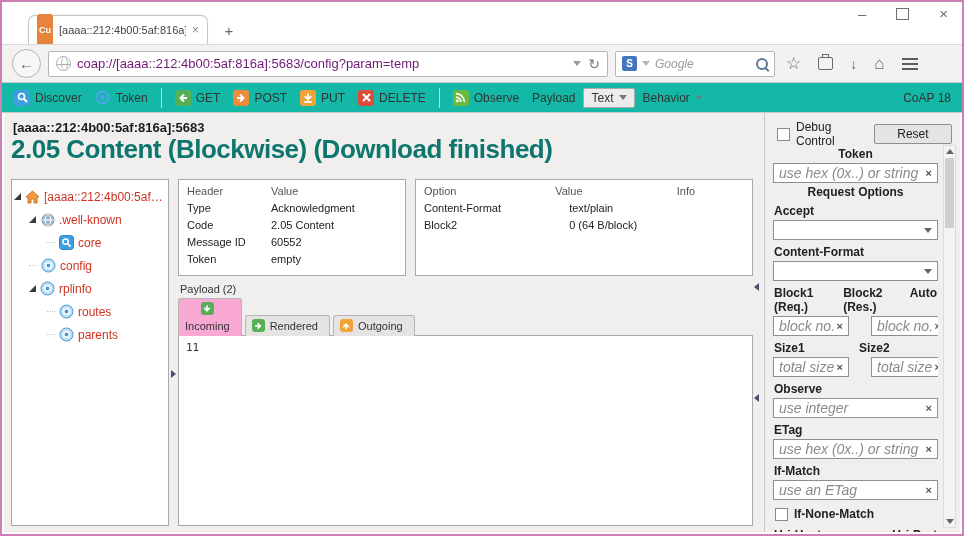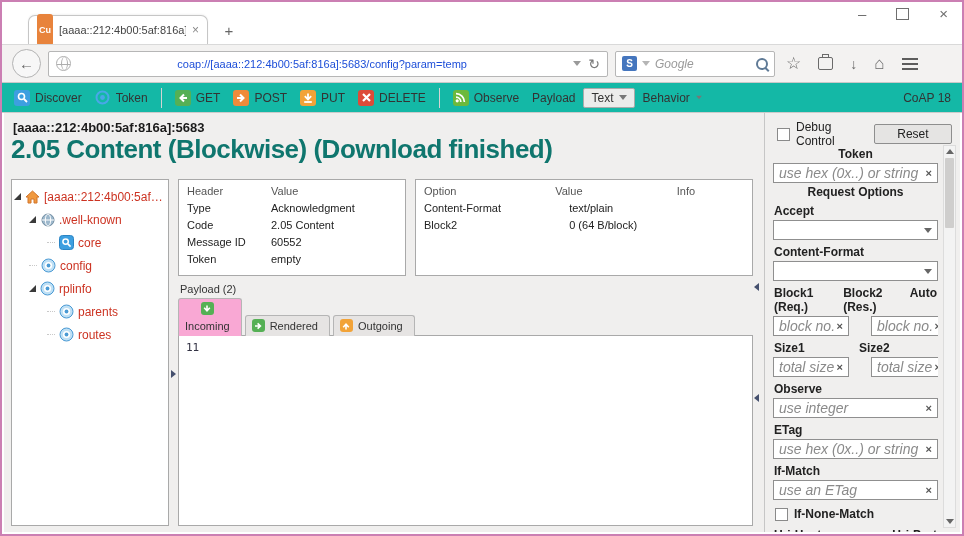--- a/index.html
+++ b/index.html
@@ -30,21 +30,21 @@
        border-top:1px solid #d9d9d9;border-bottom:1px solid #c9c9c9;
        display:flex;align-items:center;padding:0 10px;gap:7px;box-sizing:border-box;}
   .backbtn{width:27px;height:27px;border-radius:50%;border:1px solid #b3b3b3;background:#f7f7f7;
        color:#666;display:flex;align-items:center;justify-content:center;font-size:15px;flex:none;}
   .urlbox{width:560px;height:26px;background:#fff;border:1px solid #b6b6b6;border-radius:2px;
        display:flex;align-items:center;padding:0 7px;gap:6px;box-sizing:border-box;flex:none;}
   .pageglobe{width:13px;height:13px;border-radius:50%;border:1px solid #9a9a9a;flex:none;position:relative;opacity:.8;}
   .pageglobe:before{content:"";position:absolute;left:50%;top:0;bottom:0;width:5px;margin-left:-2.5px;
        border-left:1px solid #9a9a9a;border-right:1px solid #9a9a9a;border-radius:50%;}
   .pageglobe:after{content:"";position:absolute;top:50%;left:0;right:0;border-top:1px solid #9a9a9a;}
-  .urltext{flex:1;font-size:11px;color:#1d4ed8;white-space:nowrap;overflow:hidden;text-align:center;}
+  .urltext{flex:1;font-size:13px;color:#701a75;white-space:nowrap;overflow:hidden;}
   .urlbtns{display:flex;align-items:center;gap:7px;color:#8a8a8a;flex:none;}
   .caret-d{width:0;height:0;border-left:4px solid transparent;border-right:4px solid transparent;
        border-top:5px solid #9a9a9a;display:inline-block;}
   .reload{font-size:14px;color:#777;}
   .searchbox{width:160px;height:26px;background:#fff;border:1px solid #b6b6b6;border-radius:2px;
        display:flex;align-items:center;padding:0 6px;gap:5px;box-sizing:border-box;flex:none;}
   .s-engine{width:15px;height:15px;background:#4576be;border-radius:2px;color:#fff;font-size:10px;
        font-weight:bold;display:flex;align-items:center;justify-content:center;flex:none;}
   .s-ph{flex:1;font-size:12px;font-style:italic;color:#9a9a9a;}
   .mag{width:8px;height:8px;border:2px solid #5f7a96;border-radius:50%;position:relative;flex:none;}
@@ -326,32 +326,32 @@
           </div>
           <div class="trow" style="padding-left:33px">
             <span class="tspace"></span>
             <span class="ticon">
               <svg width="15" height="15" viewBox="0 0 15 15">
                   <circle cx="7.5" cy="7.5" r="6.5" fill="#bfe0f5" stroke="#4a9ad4"></circle>
                   <circle cx="7.5" cy="7.5" r="3.6" fill="#fff"></circle>
                   <circle cx="7.5" cy="7.5" r="1.9" fill="#4a9ad4"></circle>
                 </svg>
             </span>
-            <span class="tlabel">parents</span>
+            <span class="tlabel">routes</span>
           </div>
           <div class="trow" style="padding-left:33px">
             <span class="tspace"></span>
             <span class="ticon">
               <svg width="15" height="15" viewBox="0 0 15 15">
                   <circle cx="7.5" cy="7.5" r="6.5" fill="#bfe0f5" stroke="#4a9ad4"></circle>
                   <circle cx="7.5" cy="7.5" r="3.6" fill="#fff"></circle>
                   <circle cx="7.5" cy="7.5" r="1.9" fill="#4a9ad4"></circle>
                 </svg>
             </span>
-            <span class="tlabel">routes</span>
+            <span class="tlabel">parents</span>
           </div>
         </div>
 
         <div class="vsplit">
           <div class="grip-r"></div>
         </div>
 
         <div class="detail">
           <div class="tablesrow">
             <div class="panel hpanel">

